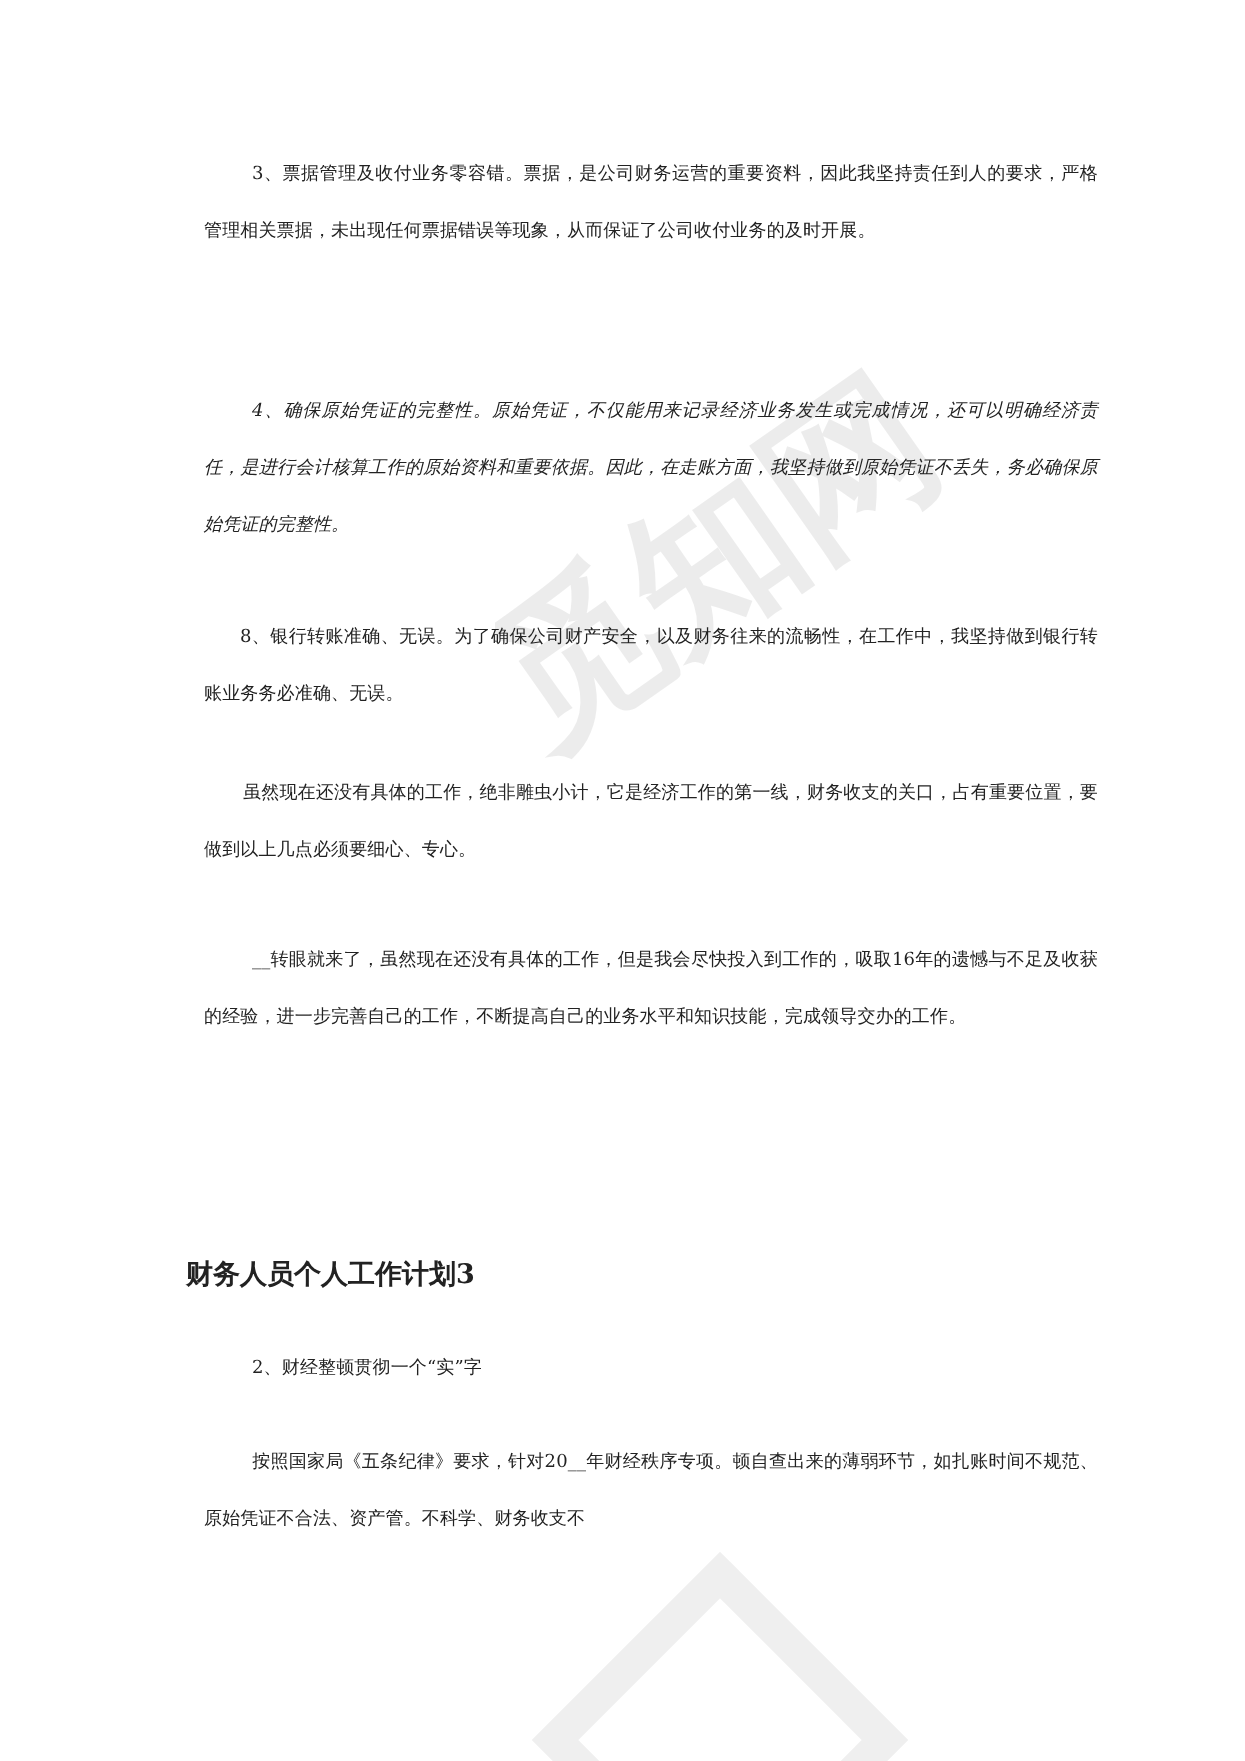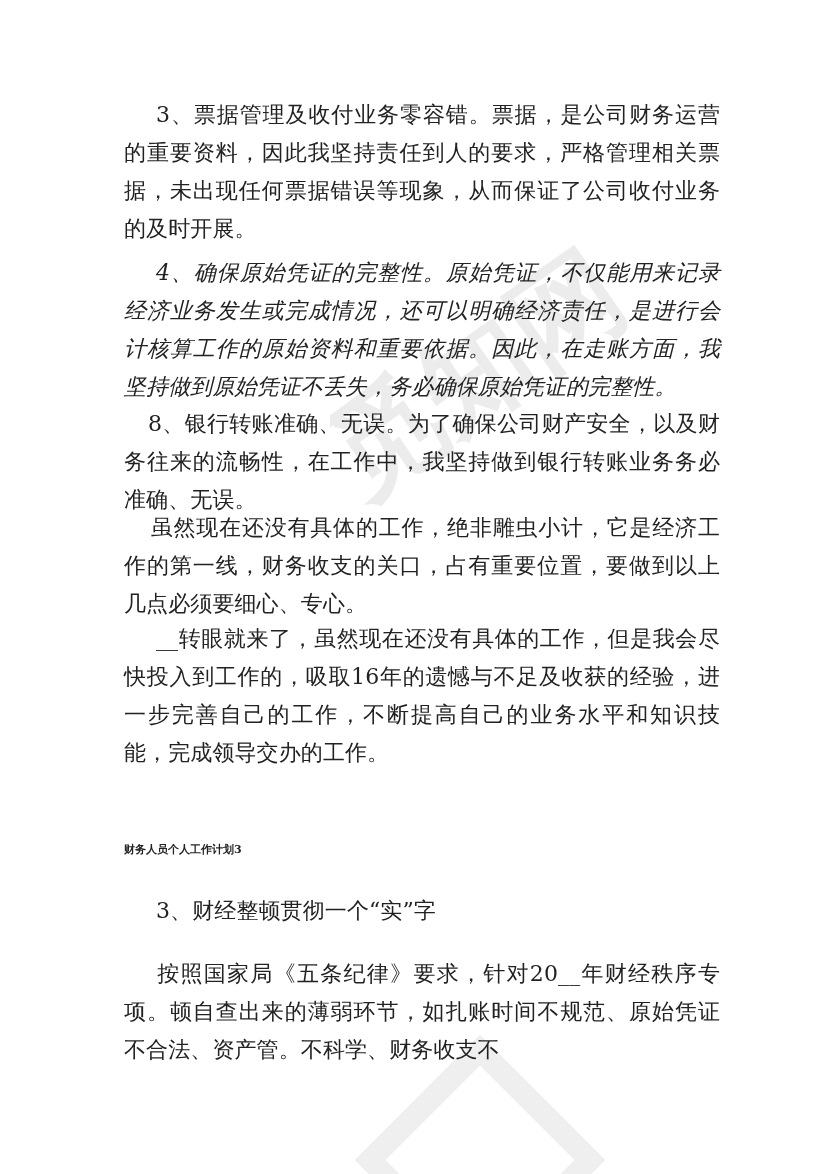--- a/index.html
+++ b/index.html
@@ -12,26 +12,26 @@
     pointer-events: none; opacity: 0.07;
   }
   .watermark2 {
     position: absolute; left: 330px; top: 1010px; width: 300px; height: 300px;
     pointer-events: none; opacity: 0.06;
   }
   .page {
     position: absolute; left: 124px; top: 0; width: 596px;
   }
   .para {
-    position: absolute; left: 0; width: 596px;
-    font-size: 22px; line-height: 38px; text-align: justify; letter-spacing: 0.1px;
+    position: absolute; left: 12px; width: 596px;
+    font-size: 12px; line-height: 38px; text-align: justify; letter-spacing: 0.1px;
   }
   .para .indent { display: inline-block; width: 32px; }
   .heading {
-    position: absolute; left: 0; font-size: 11px; font-weight: bold; line-height: 38px;
+    position: absolute; left: 0; font-size: 18px; font-weight: bold; line-height: 38px;
   }
 </style>
 </head>
 <body>
 
 <svg class="watermark" viewBox="0 0 300 400">
   <g transform="rotate(-35 150 200)" fill="#000">
     <text x="150" y="230" font-size="110" text-anchor="middle" font-family="DejaVu Sans, sans-serif" font-weight="bold">觅知网</text>
   </g>
 </svg>
@@ -45,16 +45,16 @@
   <div class="para" style="top:254px;font-style:italic;"><span class="indent"></span><span>4、确保原始凭证的完整性。原始凭证，不仅能用来记录经济业务发生或完成情况，还可以明确经济责任，是进行会计核算工作的原始资料和重要依据。因此，在走账方面，我坚持做到原始凭证不丢失，务必确保原始凭证的完整性。</span></div>
 
   <div class="para" style="top:405px;"><span class="indent" style="width:24px"></span><span>8、银行转账准确、无误。为了确保公司财产安全，以及财务往来的流畅性，在工作中，我坚持做到银行转账业务务必准确、无误。</span></div>
 
   <div class="para" style="top:509px;"><span class="indent" style="width:26px"></span><span>虽然现在还没有具体的工作，绝非雕虫小计，它是经济工作的第一线，财务收支的关口，占有重要位置，要做到以上几点必须要细心、专心。</span></div>
 
   <div class="para" style="top:620px;"><span class="indent"></span><span>__转眼就来了，虽然现在还没有具体的工作，但是我会尽快投入到工作的，吸取16年的遗憾与不足及收获的经验，进一步完善自己的工作，不断提高自己的业务水平和知识技能，完成领导交办的工作。</span></div>
 
   <div class="heading" style="top:831px;">财务人员个人工作计划3</div>
 
-  <div class="para" style="top:892px;"><span class="indent"></span><span>3、财经整顿贯彻一个“实”字</span></div>
+  <div class="para" style="top:892px;"><span class="indent"></span><span>2、财经整顿贯彻一个“实”字</span></div>
 
   <div class="para" style="top:955px;"><span class="indent"></span><span>按照国家局《五条纪律》要求，针对20__年财经秩序专项。顿自查出来的薄弱环节，如扎账时间不规范、原始凭证不合法、资产管。不科学、财务收支不</span></div>
 </div>
 
 </body></html>

